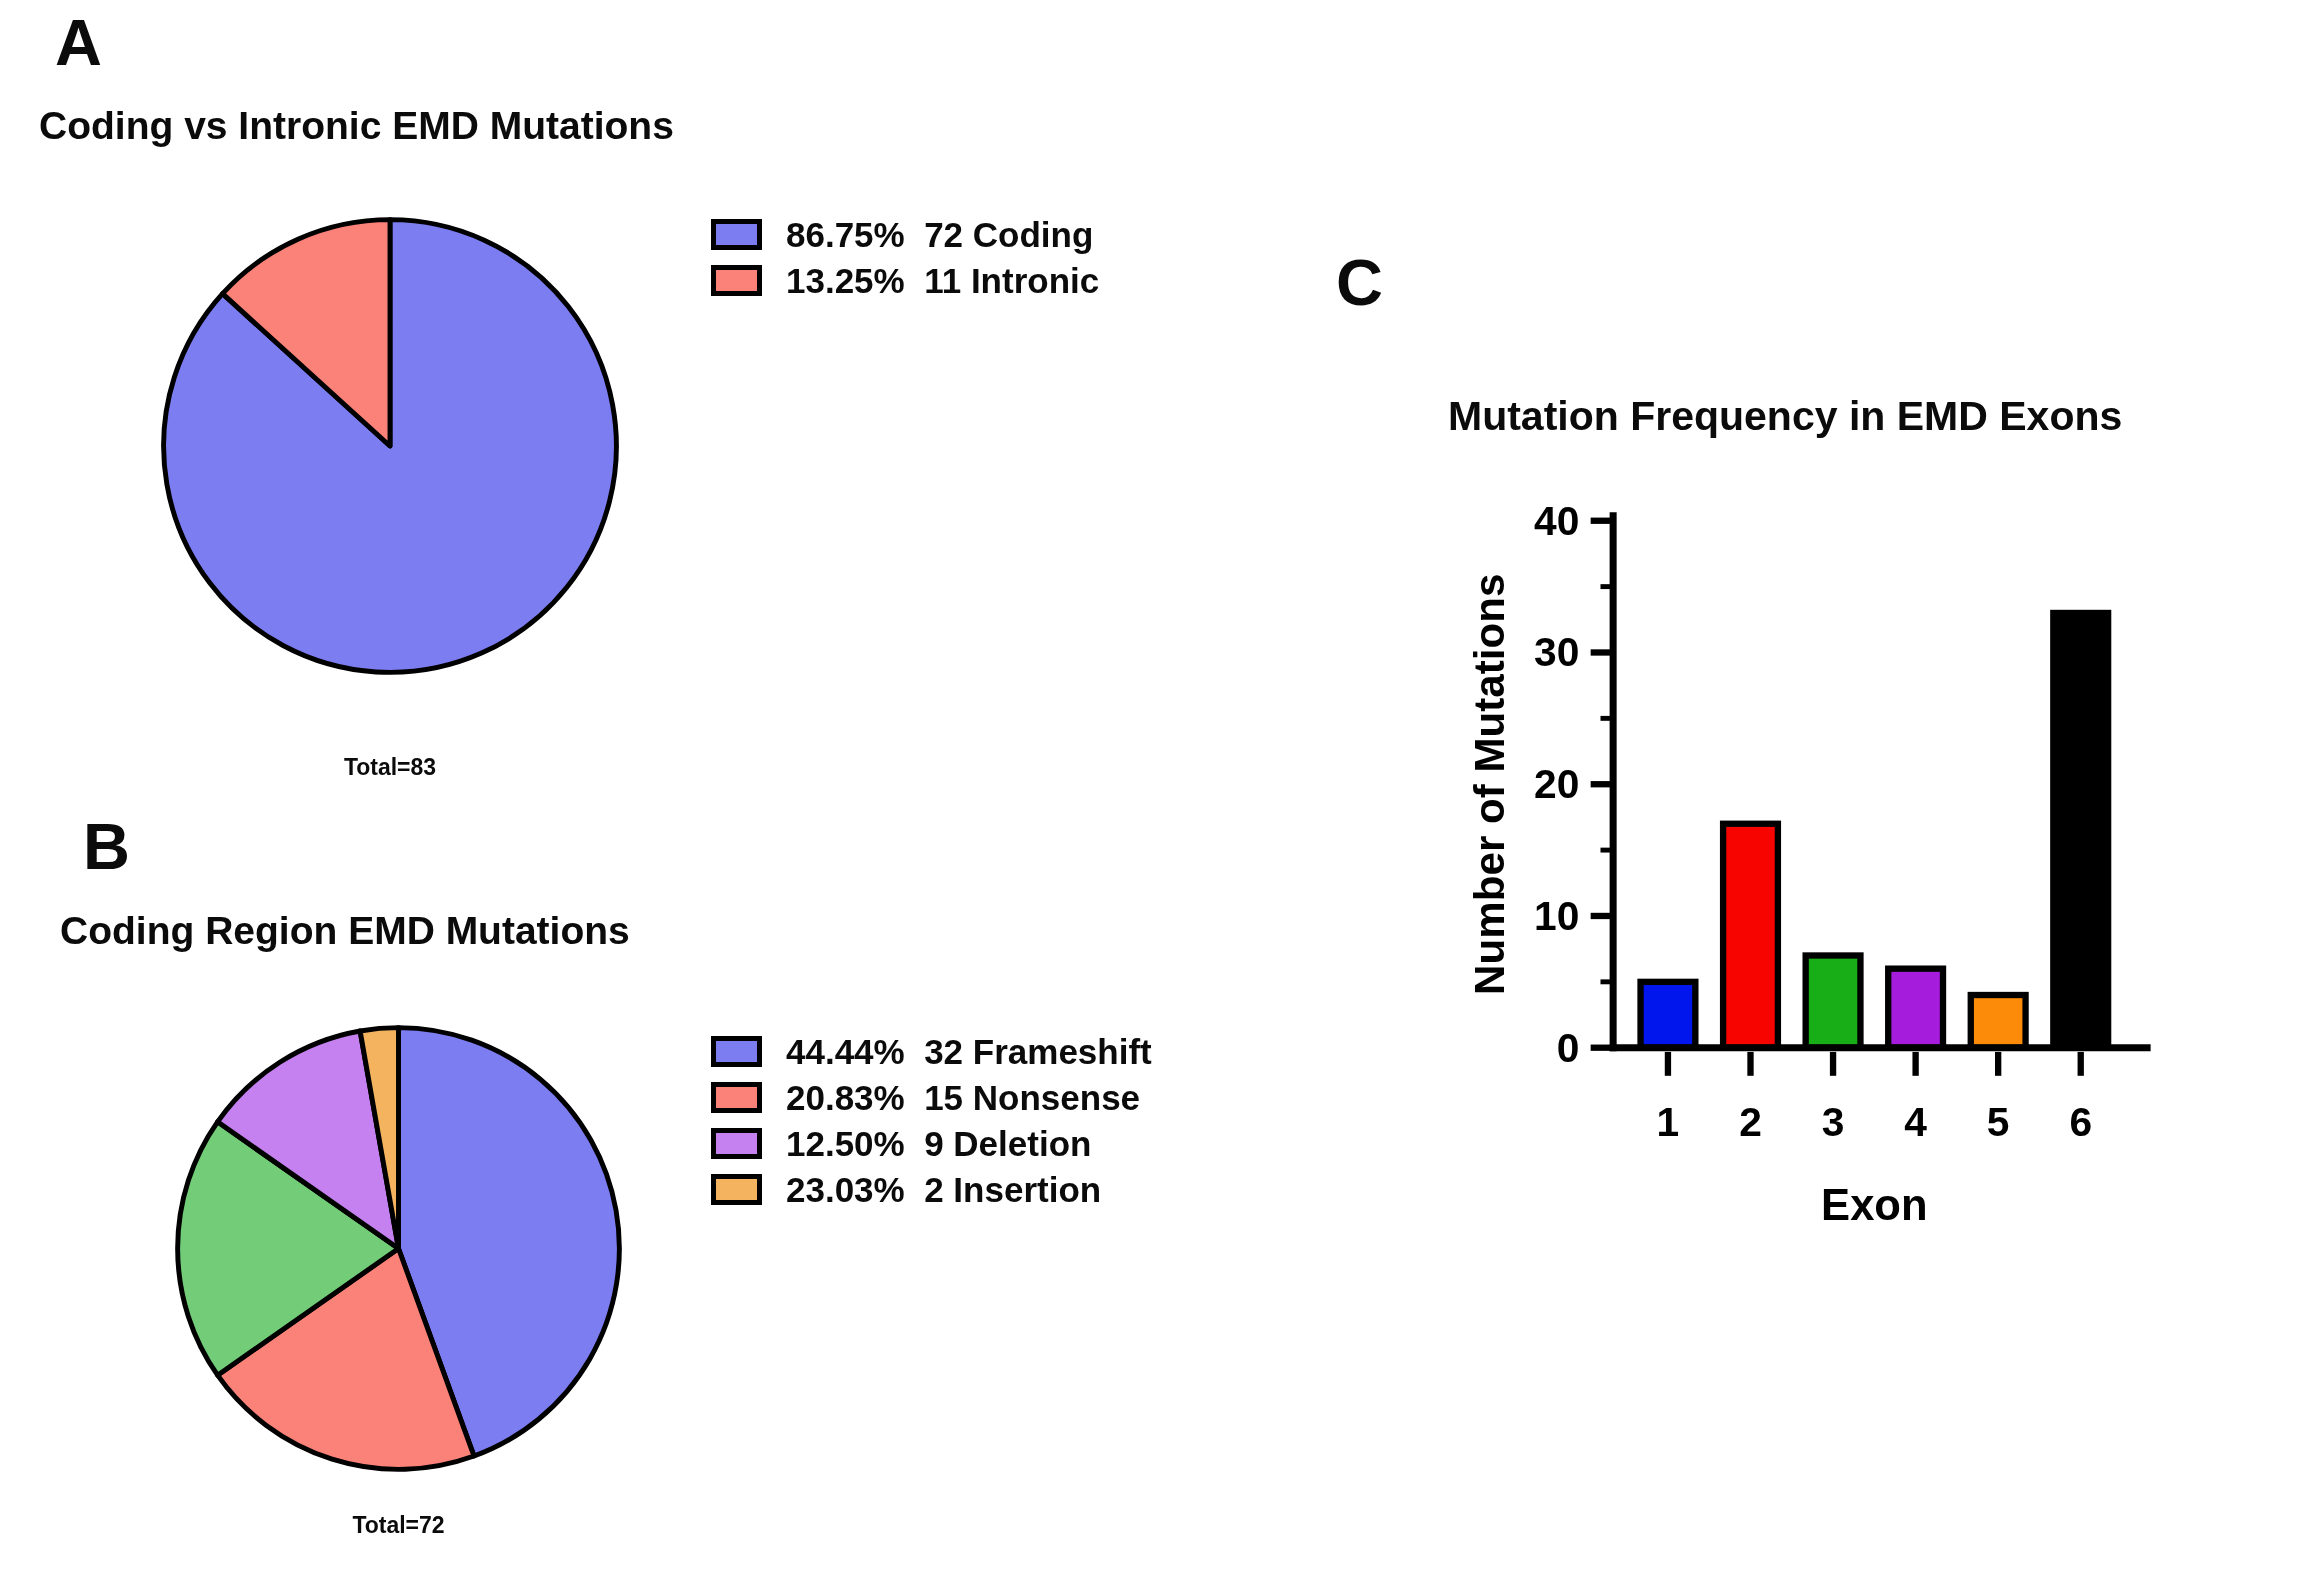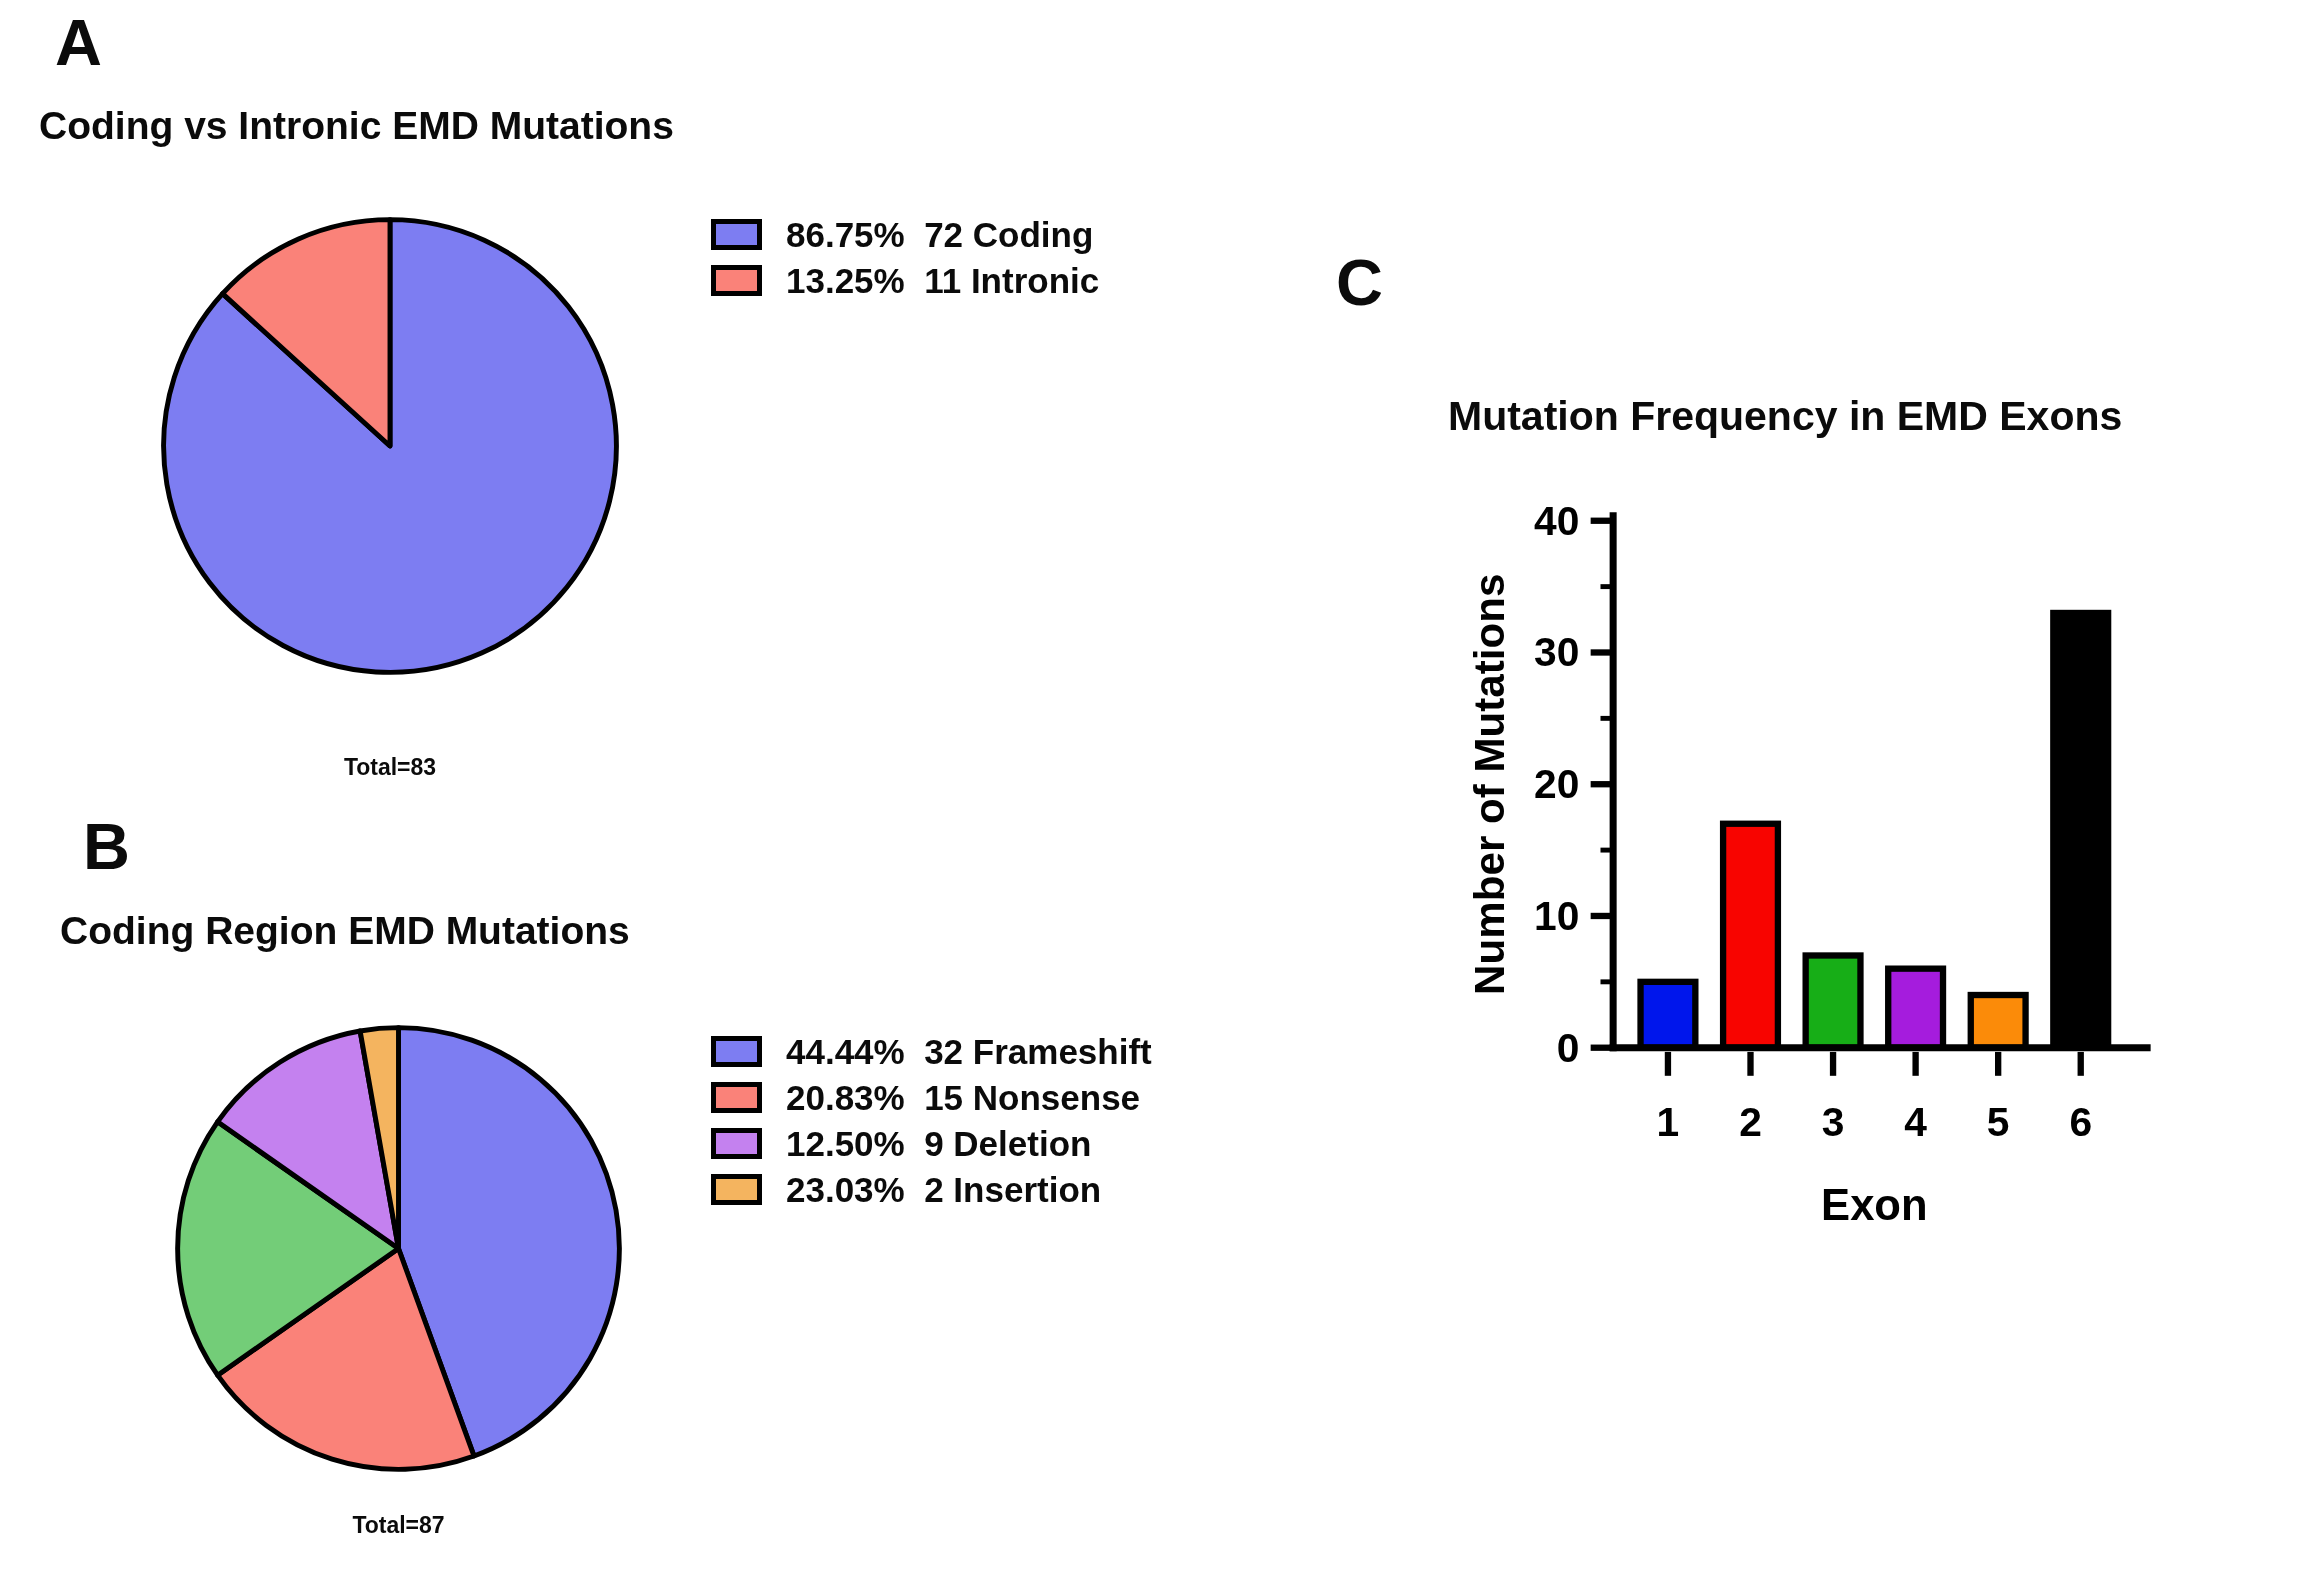--- a/index.html
+++ b/index.html
@@ -68,21 +68,21 @@
     <div class="legend-row">
       <span class="swatch" style="background: rgb(196, 129, 239);"></span>
       <span class="legend-text">12.50%  9 Deletion</span>
     </div>
     <div class="legend-row">
       <span class="swatch" style="background: rgb(244, 180, 95);"></span>
       <span class="legend-text">23.03%  2 Insertion</span>
     </div>
   </div>
 
-<div class="abs total-label" style="left:172px;top:1512px;width:453px;">Total=87</div>
+<div class="abs total-label" style="left:172px;top:1512px;width:453px;">Total=72</div>
 
 <div class="abs panel-letter" style="left:1336px;top:250px;">C</div>
 
 <div class="abs panel-title" style="left:1448px;top:394px;width:858px;text-align:left;font-size:41px;"><span>Mutation Frequency in </span><span class="gene">EMD</span><span> Exons</span></div>
 
 <svg id="bar-c" class="abs" style="left:1441px;top:450px;" width="808" height="816" viewBox="0 0 1150 1160">
     <rect x="284" y="756.25" width="78" height="93.75" fill="#0016EC" stroke="#000000" stroke-width="9"></rect>
     <rect x="401.5" y="531.25" width="78" height="318.75" fill="#F80400" stroke="#000000" stroke-width="9"></rect>
     <rect x="519" y="718.75" width="78" height="131.25" fill="#17AE17" stroke="#000000" stroke-width="9"></rect>
     <rect x="636.5" y="737.5" width="78" height="112.5" fill="#A51CDD" stroke="#000000" stroke-width="9"></rect>

